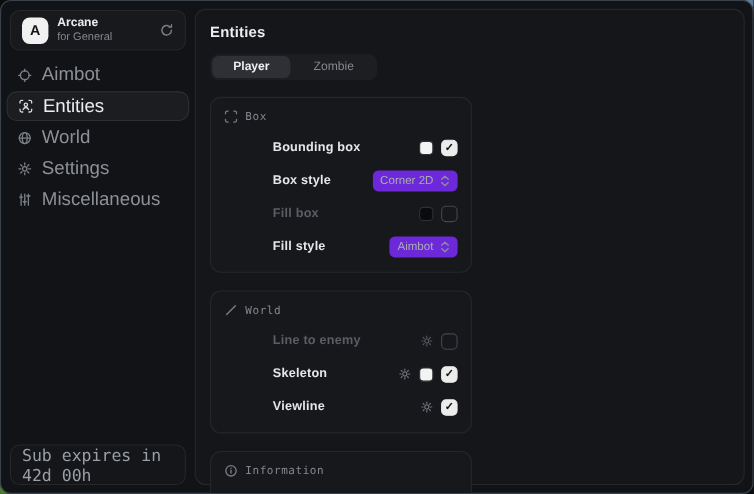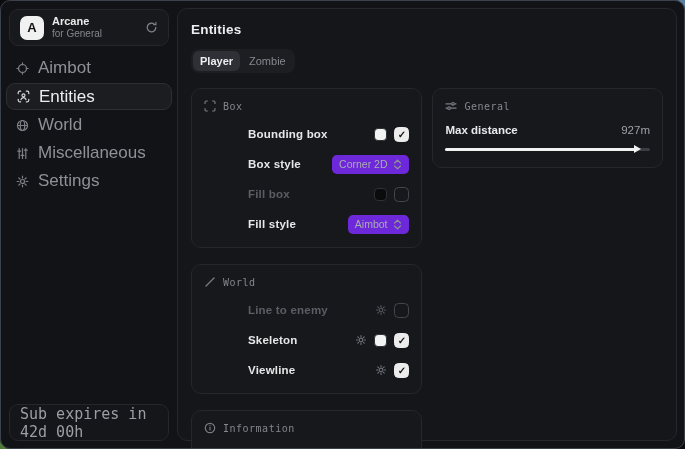--- a/index.html
+++ b/index.html
@@ -50,21 +50,21 @@
   .status-line2 { font-size:9.5px; color:#dddfe1; font-weight:bold; }
   
   .main {
     position:absolute; left:176px; top:7px; right:7px; bottom:7px;
     background:#15161a; border:1px solid #25272c; border-radius:10px; padding:13px;
   }
   .page-title { font-size:13.5px; font-weight:bold; color:#ecedee; letter-spacing:.2px; }
   .tabs {
     margin-top:12px; display:inline-flex; background:#1c1e22; border-radius:8px; padding:2px; gap:2px;
   }
-  .tab { padding:4px 7px; font-size:11px; color:#84888e; border-radius:6px; cursor:pointer; }
+  .tab { padding:4px 19px; font-size:11px; color:#84888e; border-radius:6px; cursor:pointer; }
   .tab.active { background:#2e3035; color:#eeeff0; font-weight:bold; }
   .content { margin-top:15px; display:flex; gap:10px; align-items:flex-start; }
   .col-left { width:238px; display:flex; flex-direction:column; gap:16px; }
   .col-right { width:237px; }
   .card {
     background:#17181c; border:1px solid #25272c; border-radius:10px; padding:11px 12px 13px;
   }
   .card-header {
     display:flex; align-items:center; gap:7px; color:#83878d;
     font-family:"DejaVu Sans Mono", monospace; font-size:10px; letter-spacing:.5px; margin-bottom:12px;
@@ -150,34 +150,34 @@
             <circle cx="6.5" cy="6.5" r="5"></circle>
             <ellipse cx="6.5" cy="6.5" rx="2.2" ry="5"></ellipse>
             <path d="M1.5 6.5h10"></path>
           </svg>
         </span>
         <span>World</span>
       </div>
       <div class="nav-item">
         <span class="nicon">
           <svg width="13" height="13" viewBox="0 0 13 13" fill="none" stroke="currentColor" stroke-width="1.2" stroke-linecap="round">
+            <circle cx="6.5" cy="6.5" r="2"></circle>
+            <path d="M6.5 1.2v1.7M6.5 10.1v1.7M1.2 6.5h1.7M10.1 6.5h1.7M2.8 2.8l1.2 1.2M9 9l1.2 1.2M10.2 2.8 9 4M4 9l-1.2 1.2"></path>
+          </svg>
+        </span>
+        <span>Settings</span>
+      </div>
+      <div class="nav-item">
+        <span class="nicon">
+          <svg width="13" height="13" viewBox="0 0 13 13" fill="none" stroke="currentColor" stroke-width="1.2" stroke-linecap="round">
             <path d="M3.2 1.5v10M6.5 1.5v10M9.8 1.5v10"></path>
             <path d="M1.8 4.2h2.8M5.1 8.4h2.8M8.4 3.2h2.8"></path>
           </svg>
         </span>
         <span>Miscellaneous</span>
-      </div>
-      <div class="nav-item">
-        <span class="nicon">
-          <svg width="13" height="13" viewBox="0 0 13 13" fill="none" stroke="currentColor" stroke-width="1.2" stroke-linecap="round">
-            <circle cx="6.5" cy="6.5" r="2"></circle>
-            <path d="M6.5 1.2v1.7M6.5 10.1v1.7M1.2 6.5h1.7M10.1 6.5h1.7M2.8 2.8l1.2 1.2M9 9l1.2 1.2M10.2 2.8 9 4M4 9l-1.2 1.2"></path>
-          </svg>
-        </span>
-        <span>Settings</span>
       </div>
     </div>
 
     <div class="status-card">
       <span class="status-line1">Sub expires in 42d 00h</span>
     </div>
   </div>
 
   <div class="main">
     <div class="page-title">Entities</div>
@@ -311,40 +311,16 @@
 
                 <span class="checkbox checked">✓</span>
               </span>
             </div>
 
           </div>
         </div>
 
       </div>
 
-      <div class="col-right">
-
-        <div class="card">
-          <div class="card-header">
-            <span class="hicon">
-              <svg width="12" height="12" viewBox="0 0 12 12" fill="none" stroke="currentColor" stroke-width="1.2" stroke-linecap="round">
-                <path d="M1 3.8h10M1 8.2h10"></path>
-                <circle cx="8" cy="3.8" r="1.3" fill="#17181c"></circle>
-                <circle cx="4" cy="8.2" r="1.3" fill="#17181c"></circle>
-              </svg>
-            </span>
-            <span>General</span>
-          </div>
-          <div class="gen-row">
-            <span class="gen-label">Max distance</span>
-            <span class="gen-value">927m</span>
-          </div>
-          <div class="slider">
-            <div class="slider-track"></div>
-            <div class="slider-fill" style="width: 93%;"></div>
-            <div class="slider-thumb" style="left: 93%;"></div>
-          </div>
-        </div>
-      </div>
     </div>
   </div>
 
 </div>
 
 </body></html>

